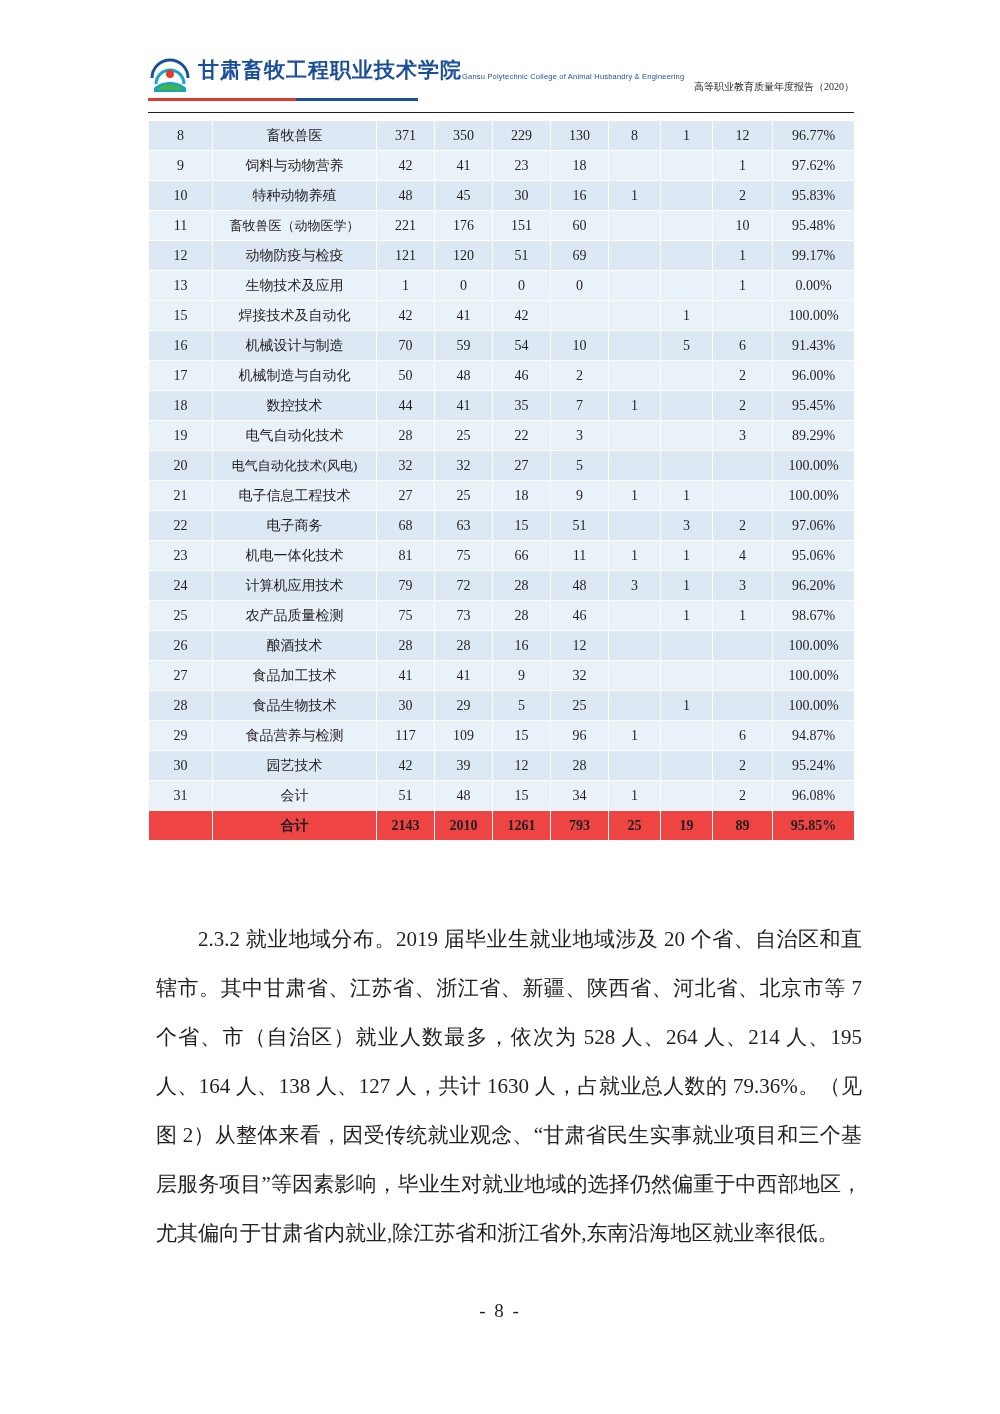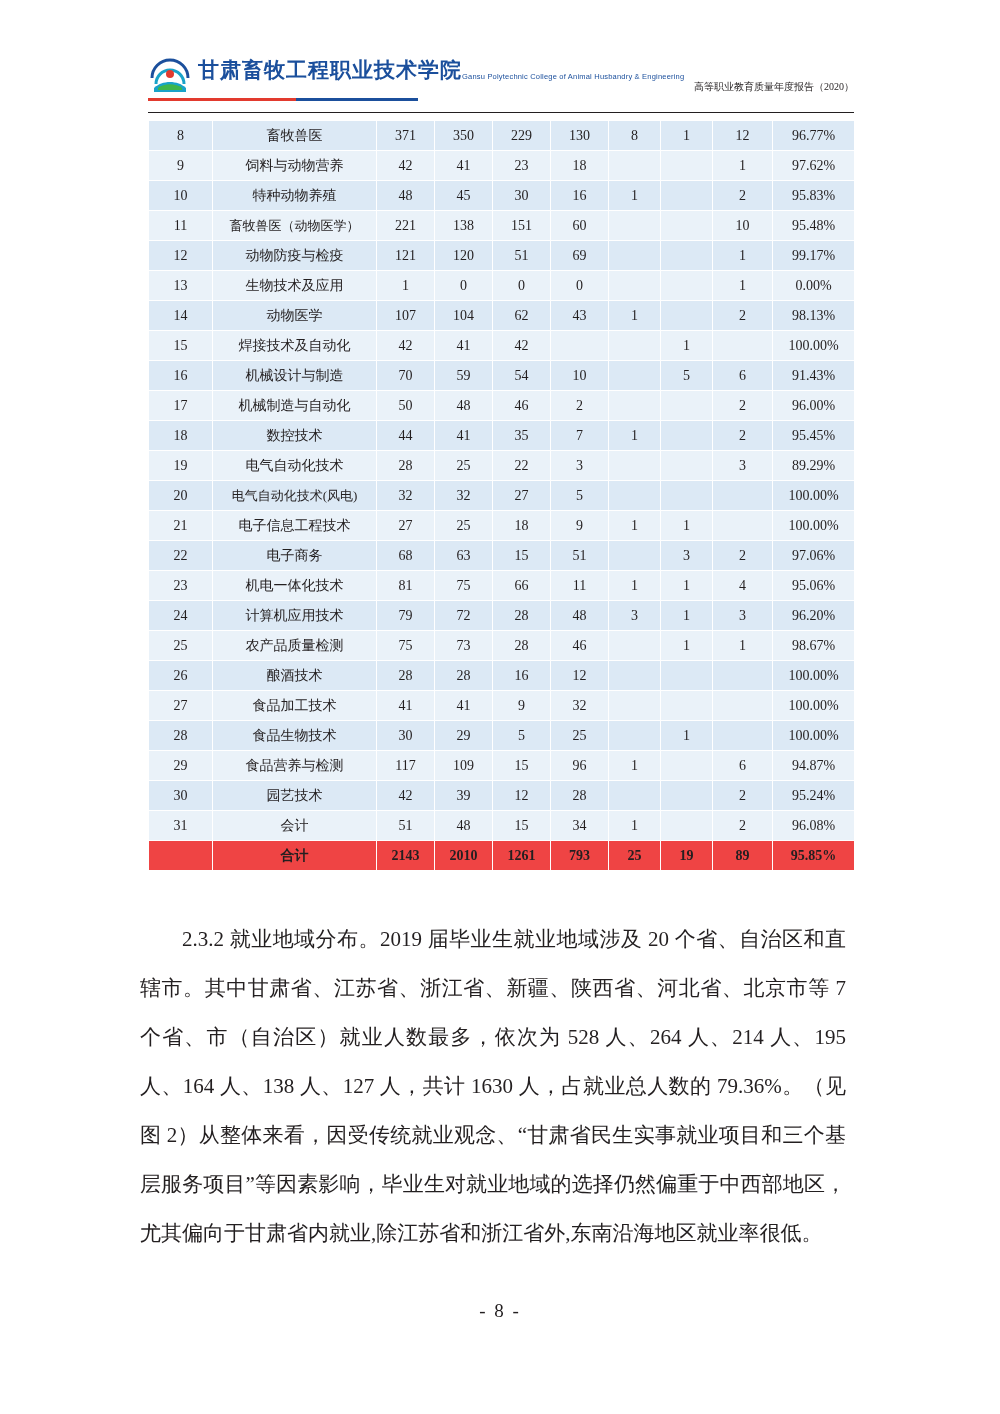--- a/index.html
+++ b/index.html
@@ -116,21 +116,21 @@
     color: #ffffff;
     font-weight: bold;
     height: 33px;
   }
   td.name { font-size: 14.5px; }
   td.name.small { font-size: 13px; }
 
   
   .body-text {
     position: absolute;
-    left: 140px;
+    left: 156px;
     top: 915px;
     width: 706px;
     font-size: 21px;
     line-height: 49px;
     color: #231f20;
     text-align: justify;
     text-justify: inter-ideograph;
     font-family: "Liberation Serif", "DejaVu Serif", serif;
   }
   .body-text p { margin: 0; text-indent: 2em; }
@@ -222,21 +222,21 @@
             <td>16</td>
             <td>1</td>
             <td></td>
             <td>2</td>
             <td>95.83%</td>
           </tr>
           <tr class="row-b">
             <td>11</td>
             <td class="name small">畜牧兽医（动物医学）</td>
             <td>221</td>
-            <td>138</td>
+            <td>176</td>
             <td>151</td>
             <td>60</td>
             <td></td>
             <td></td>
             <td>10</td>
             <td>95.48%</td>
           </tr>
           <tr class="row-a">
             <td>12</td>
             <td class="name">动物防疫与检疫</td>
@@ -253,32 +253,20 @@
             <td>13</td>
             <td class="name">生物技术及应用</td>
             <td>1</td>
             <td>0</td>
             <td>0</td>
             <td>0</td>
             <td></td>
             <td></td>
             <td>1</td>
             <td>0.00%</td>
-          </tr>
-          <tr class="row-a">
-            <td>14</td>
-            <td class="name">动物医学</td>
-            <td>107</td>
-            <td>104</td>
-            <td>62</td>
-            <td>43</td>
-            <td>1</td>
-            <td></td>
-            <td>2</td>
-            <td>98.13%</td>
           </tr>
           <tr class="row-b">
             <td>15</td>
             <td class="name">焊接技术及自动化</td>
             <td>42</td>
             <td>41</td>
             <td>42</td>
             <td></td>
             <td></td>
             <td>1</td>

